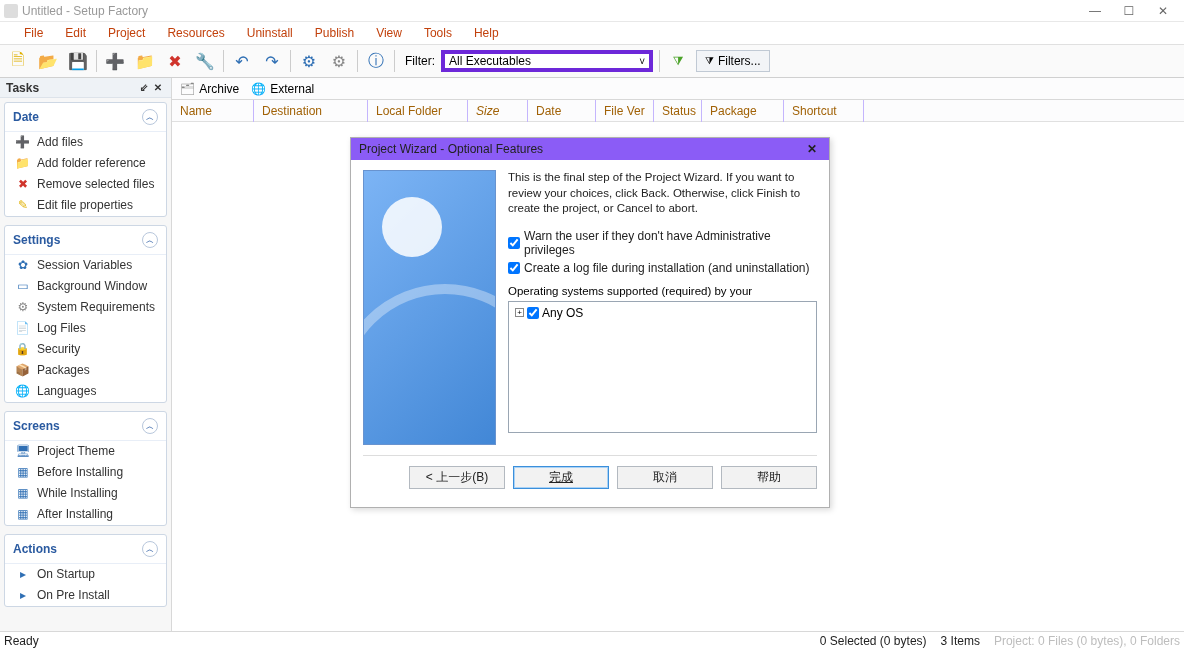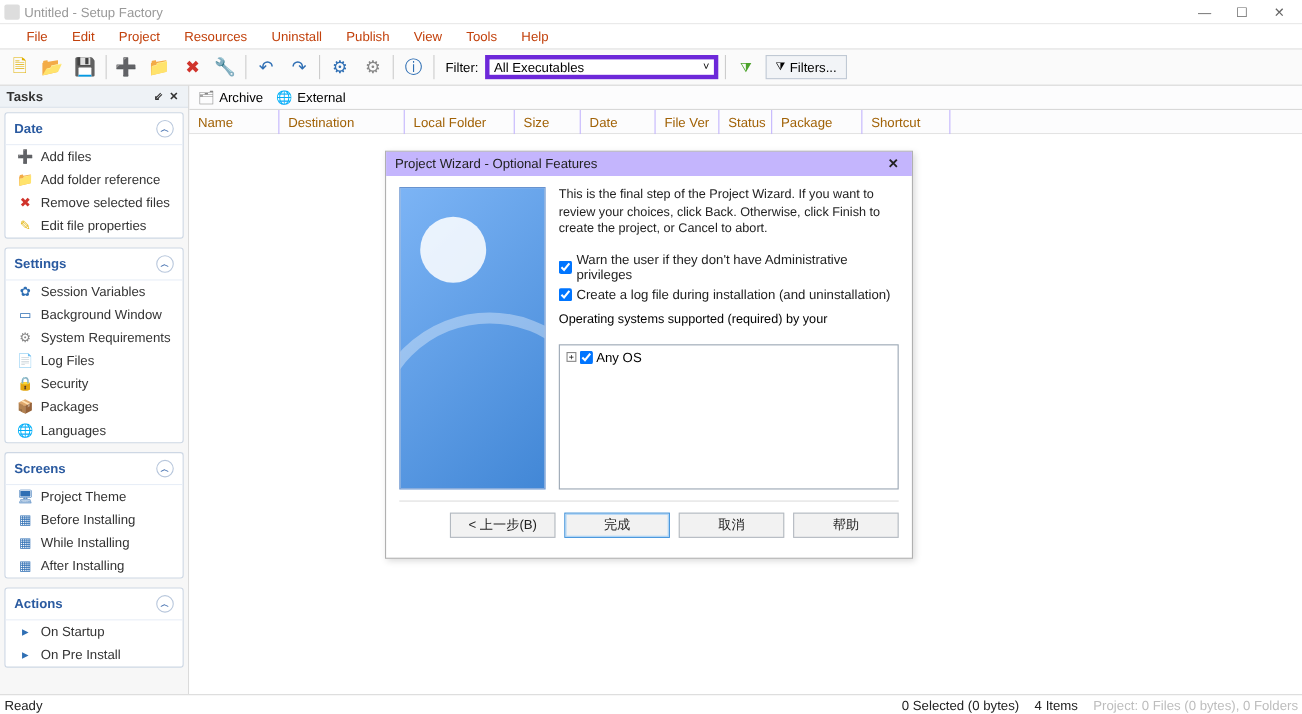--- a/index.html
+++ b/index.html
@@ -33,40 +33,40 @@
 .content { flex: 1; display: flex; flex-direction: column; }
 .tabstrip { height: 22px; display: flex; align-items: center; gap: 12px; padding: 0 8px; border-bottom: 1px solid #d8d8d8; background: #fcfcfd; }
 .tabstrip .tab { display: flex; align-items: center; gap: 4px; }
 .cols { height: 22px; display: flex; align-items: center; border-bottom: 1px solid #e0e0e0; background: #fcfcfd; }
 .cols span { padding: 0 8px; border-right: 1px solid #c4b5fd; line-height: 22px; color: #a16207; }
 .grid { flex: 1; background: #fff; position: relative; }
 .statusbar { height: 18px; border-top: 1px solid #d8d8d8; display: flex; align-items: center; padding: 0 4px; font-size: 11px; color: #222; }
 .statusbar .sp { flex: 1; }
 .statusbar .seg { margin-left: 14px; }
 .wizard { position: absolute; left: 350px; top: 137px; width: 480px; height: 371px; background: #fff; border: 1px solid #b0b0b0; box-shadow: 2px 2px 6px rgba(0,0,0,0.15); }
-.wiz-title { height: 22px; background: #c4b5fd; display: flex; align-items: center; padding: 0 8px; color: #222; }
+.wiz-title { height: 22px; background: #8b5cf6; display: flex; align-items: center; padding: 0 8px; color: #222; }
 .wiz-title .sp { flex: 1; }
 .wiz-title .x { width: 18px; text-align: center; font-weight: bold; }
 .wiz-body { padding: 10px 12px 0 12px; display: flex; gap: 12px; }
 .wiz-img { width: 133px; height: 275px; border: 1px solid #6893cf; background: linear-gradient(135deg,#7cb4f5 0%,#4287d6 100%); position: relative; overflow: hidden; }
 .wiz-img::before { content:""; position:absolute; width:60px; height:60px; background:#fff; border-radius:50%; top:26px; left:18px; opacity:0.85; }
 .wiz-img::after { content:""; position:absolute; width:200px; height:200px; border:10px solid rgba(255,255,255,0.35); border-radius:50%; bottom:-60px; right:-60px; }
 .wiz-right { flex: 1; }
 .wiz-desc { font-size: 11.5px; color: #222; line-height: 1.35; margin-bottom: 12px; }
 .chk-row { display: flex; align-items: center; gap: 4px; font-size: 11.5px; margin-bottom: 4px; color: #222; }
 .chk-row input { width: 12px; height: 12px; }
 .chk-row.focused .lbl { border: 1px dotted #000; padding: 0 1px; }
-.os-label { font-size: 11.5px; margin-top: 10px; margin-bottom: 16px; }
+.os-label { font-size: 11.5px; margin-top: 10px; margin-bottom: 4px; }
 .os-box { border: 1px solid #9aa6b3; height: 132px; padding: 4px 6px; font-size: 11.5px; }
 .os-box .tree-row { display: flex; align-items: center; gap: 3px; }
 .os-box .plus { width:9px; height:9px; border:1px solid #888; font-size:8px; line-height:7px; text-align:center; }
 .wiz-sep { border-top: 1px solid #ddd; margin: 10px 12px 0 12px; }
 .wiz-btns { display:flex; justify-content:flex-end; gap:8px; padding: 10px 12px; }
 .wiz-btns button { width:96px; height:23px; border:1px solid #b3b9c0; background:#f2f2f2; color:#222; font-size:12px; }
-.wiz-btns button.primary { border:1px solid #3b8fdb; outline:1px solid #aad2f5; outline-offset:-2px; }
+.wiz-btns button.primary { border:1px solid #3b8fdb; outline:1px solid #aad2f5; outline-offset:-2px;text-decoration:underline; }
 
 .ico-yel { color:#e0b000; }
 .ico-grn { color:#4ca32a; }
 .ico-red { color:#d0342c; }
 .ico-blu { color:#2f6fb4; }
 .ico-gry { color:#888; }
 </style>
 </head>
 <body>
 
@@ -234,36 +234,36 @@
         </span>
       <span class="tab">
           <span class="ico-gry">🌐</span>
           <span>External</span>
         </span>
     </div>
     <div class="cols" id="cols">
         <span style="width: 82px;">Name</span>
         <span style="width: 114px;">Destination</span>
         <span style="width: 100px;">Local Folder</span>
-        <span style="width: 60px;">Size</span>
+        <span style="width: 60px; font-style: italic;">Size</span>
         <span style="width: 68px;">Date</span>
         <span style="width: 58px;">File Ver</span>
         <span style="width: 48px;">Status</span>
         <span style="width: 82px;">Package</span>
         <span style="width: 80px;">Shortcut</span>
       </div>
     <div class="grid"></div>
   </div>
 </div>
 
 <div class="statusbar">
   <span>Ready</span>
   <span class="sp"></span>
   <span class="seg">0 Selected (0 bytes)</span>
-  <span class="seg">4 Items</span>
+  <span class="seg">3 Items</span>
   <span class="seg" style="color:#bdbdbd;">Project: 0 Files (0 bytes), 0 Folders</span>
 </div>
 
 <div class="wizard">
   <div class="wiz-title">
     <span>Project Wizard - Optional Features</span>
     <span class="sp"></span>
     <span class="x">✕</span>
   </div>
   <div class="wiz-body">

